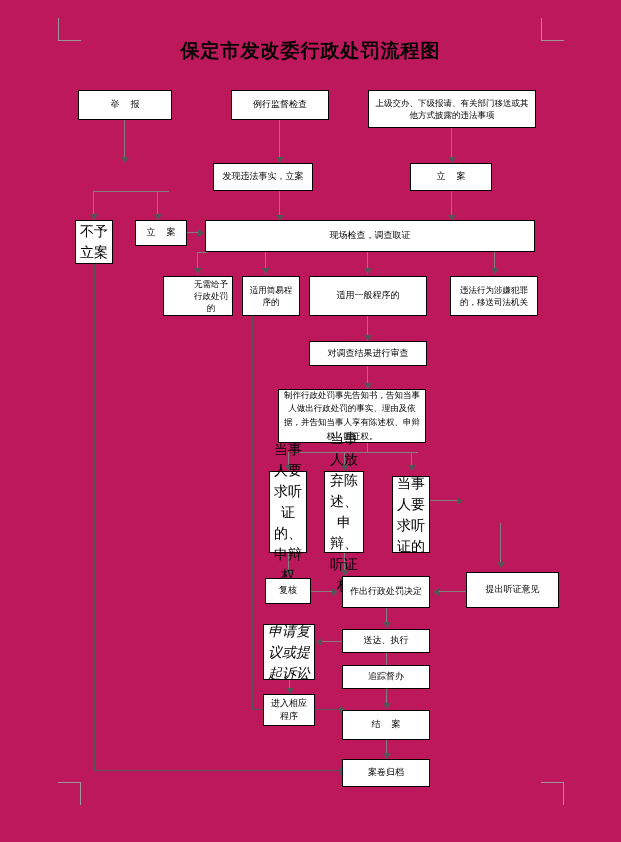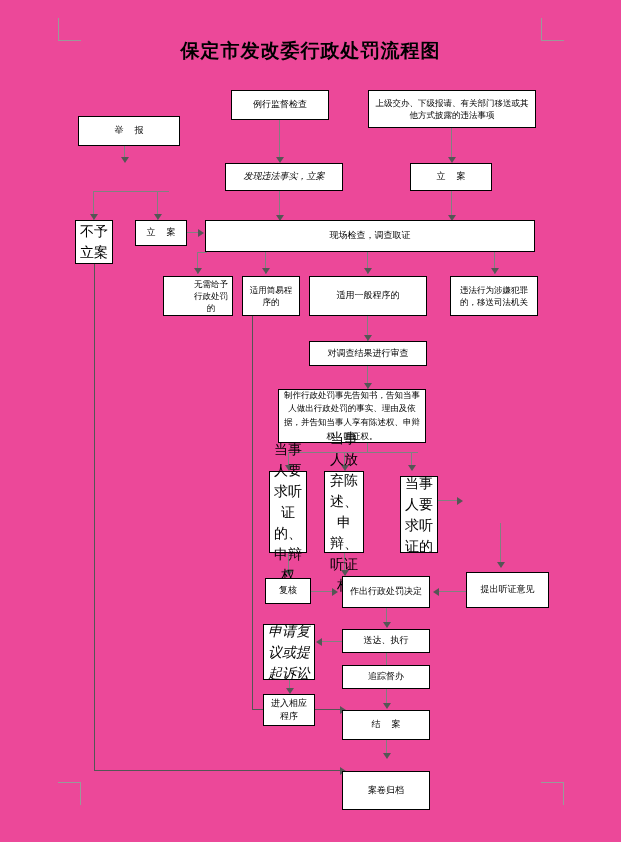--- a/index.html
+++ b/index.html
@@ -8,21 +8,21 @@
     padding: 0;
     background: #ffffff;
   }
   body {
     font-family: "DejaVu Sans", "Liberation Sans", sans-serif;
   }
   #page {
     position: relative;
     width: 621px;
     height: 842px;
-    background: #ec4899;
+    background: #be185d;
     overflow: hidden;
   }
   
   .crop {
     position: absolute;
     width: 22px;
     height: 22px;
     border-color: #9a9a9a;
     border-style: solid;
     border-width: 0;
@@ -102,37 +102,37 @@
 
 <div id="page">
 
   <div class="crop tl"></div>
   <div class="crop tr"></div>
   <div class="crop bl"></div>
   <div class="crop br"></div>
 
   <div class="title">保定市发改委行政处罚流程图</div>
 
-  <div class="box sp" style="left:78px; top:90px; width:102px; height:30px;margin-top:26px;">举  报</div>
+  <div class="box sp" style="left:78px; top:90px; width:94px; height:30px;">举  报</div>
 
   <div class="box" style="left:231px; top:90px; width:98px; height:30px;">例行监督检查</div>
 
   <div class="box small" style="left:368px; top:90px; width:168px; height:38px;">上级交办、下级报请、有关部门移送或其他方式披露的违法事项</div>
 
   <div class="ln v" style="left:124px; top:120px; height:42px;"></div>
   <div class="arw down" style="left:120.5px; top:157px;"></div>
 
   <div class="ln v" style="left:279px; top:120px; height:42px;"></div>
   <div class="arw down" style="left:275.5px; top:157px;"></div>
 
   <div class="ln v" style="left:451px; top:128px; height:34px;"></div>
   <div class="arw down" style="left:447.5px; top:157px;"></div>
 
 
-  <div class="box" style="left:225px; top:163px; width:118px; height:28px;font-style:italic;">发现违法事实，立案</div>
+  <div class="box" style="left:213px; top:163px; width:100px; height:28px;">发现违法事实，立案</div>
 
   <div class="box sp" style="left:410px; top:163px; width:82px; height:28px;">立  案</div>
 
   <div class="ln h" style="left:93px; top:191px; width:76px;"></div>
   <div class="ln v" style="left:93px; top:191px; height:29px;"></div>
   <div class="arw down" style="left:89.5px; top:214px;"></div>
   <div class="ln v" style="left:157px; top:191px; height:29px;"></div>
   <div class="arw down" style="left:153.5px; top:214px;"></div>
 
   <div class="ln v" style="left:279px; top:191px; height:30px;"></div>
@@ -198,40 +198,40 @@
   <div class="ln v" style="left:344px; top:452px; height:18px;"></div>
   <div class="arw down" style="left:340.5px; top:465px;"></div>
 
   <div class="ln v" style="left:411px; top:452px; height:18px;"></div>
   <div class="arw down" style="left:407.5px; top:465px;"></div>
 
   <div class="box vn" style="left:269px; top:471px; width:38px; height:82px;">当事人要求听证的、申辩权</div>
 
   <div class="box vn" style="left:324px; top:471px; width:40px; height:82px;">当事人放弃陈述、申辩、听证权</div>
 
-  <div class="box vn" style="left:400px; top:476px; width:38px; height:77px;">当事人要求听证的</div>
+  <div class="box vn" style="left:392px; top:476px; width:38px; height:77px;">当事人要求听证的</div>
 
 
   <div class="ln h" style="left:430px; top:500px; width:28px;"></div>
   <div class="arw right" style="left:457px; top:496.5px;"></div>
 
   <div class="ln v" style="left:500px; top:523px; height:44px;"></div>
   <div class="arw down" style="left:496.5px; top:562px;"></div>
 
   <div class="ln v" style="left:288px; top:553px; height:22px;"></div>
   <div class="arw down" style="left:284.5px; top:570px;"></div>
 
   <div class="ln v" style="left:344px; top:553px; height:22px;"></div>
   <div class="arw down" style="left:340.5px; top:570px;"></div>
 
   <div class="box" style="left:265px; top:578px; width:46px; height:26px;">复核</div>
 
   <div class="box" style="left:342px; top:576px; width:88px; height:32px;">作出行政处罚决定</div>
 
-  <div class="box" style="left:466px; top:572px; width:83px; height:36px;">提出听证意见</div>
+  <div class="box" style="left:466px; top:572px; width:93px; height:36px;">提出听证意见</div>
 
   <div class="ln h" style="left:311px; top:591px; width:22px;"></div>
   <div class="arw right" style="left:332px; top:587.5px;"></div>
 
   <div class="ln h" style="left:439px; top:591px; width:27px;"></div>
   <div class="arw left" style="left:433px; top:587.5px;"></div>
 
   <div class="ln v" style="left:386px; top:608px; height:19px;"></div>
   <div class="arw down" style="left:382.5px; top:622px;"></div>
 
@@ -253,15 +253,15 @@
   <div class="box" style="left:263px; top:694px; width:52px; height:32px;">进入相应程序</div>
 
   <div class="ln v" style="left:386px; top:689px; height:19px;"></div>
   <div class="arw down" style="left:382.5px; top:703px;"></div>
 
   <div class="box sp" style="left:342px; top:710px; width:88px; height:30px;">结  案</div>
 
   <div class="ln v" style="left:386px; top:740px; height:18px;"></div>
   <div class="arw down" style="left:382.5px; top:753px;"></div>
 
-  <div class="box" style="left:342px; top:759px; width:88px; height:39px;margin-top:12px;">案卷归档</div>
+  <div class="box" style="left:342px; top:759px; width:88px; height:28px;">案卷归档</div>
 
 </div>
 
 </body></html>

